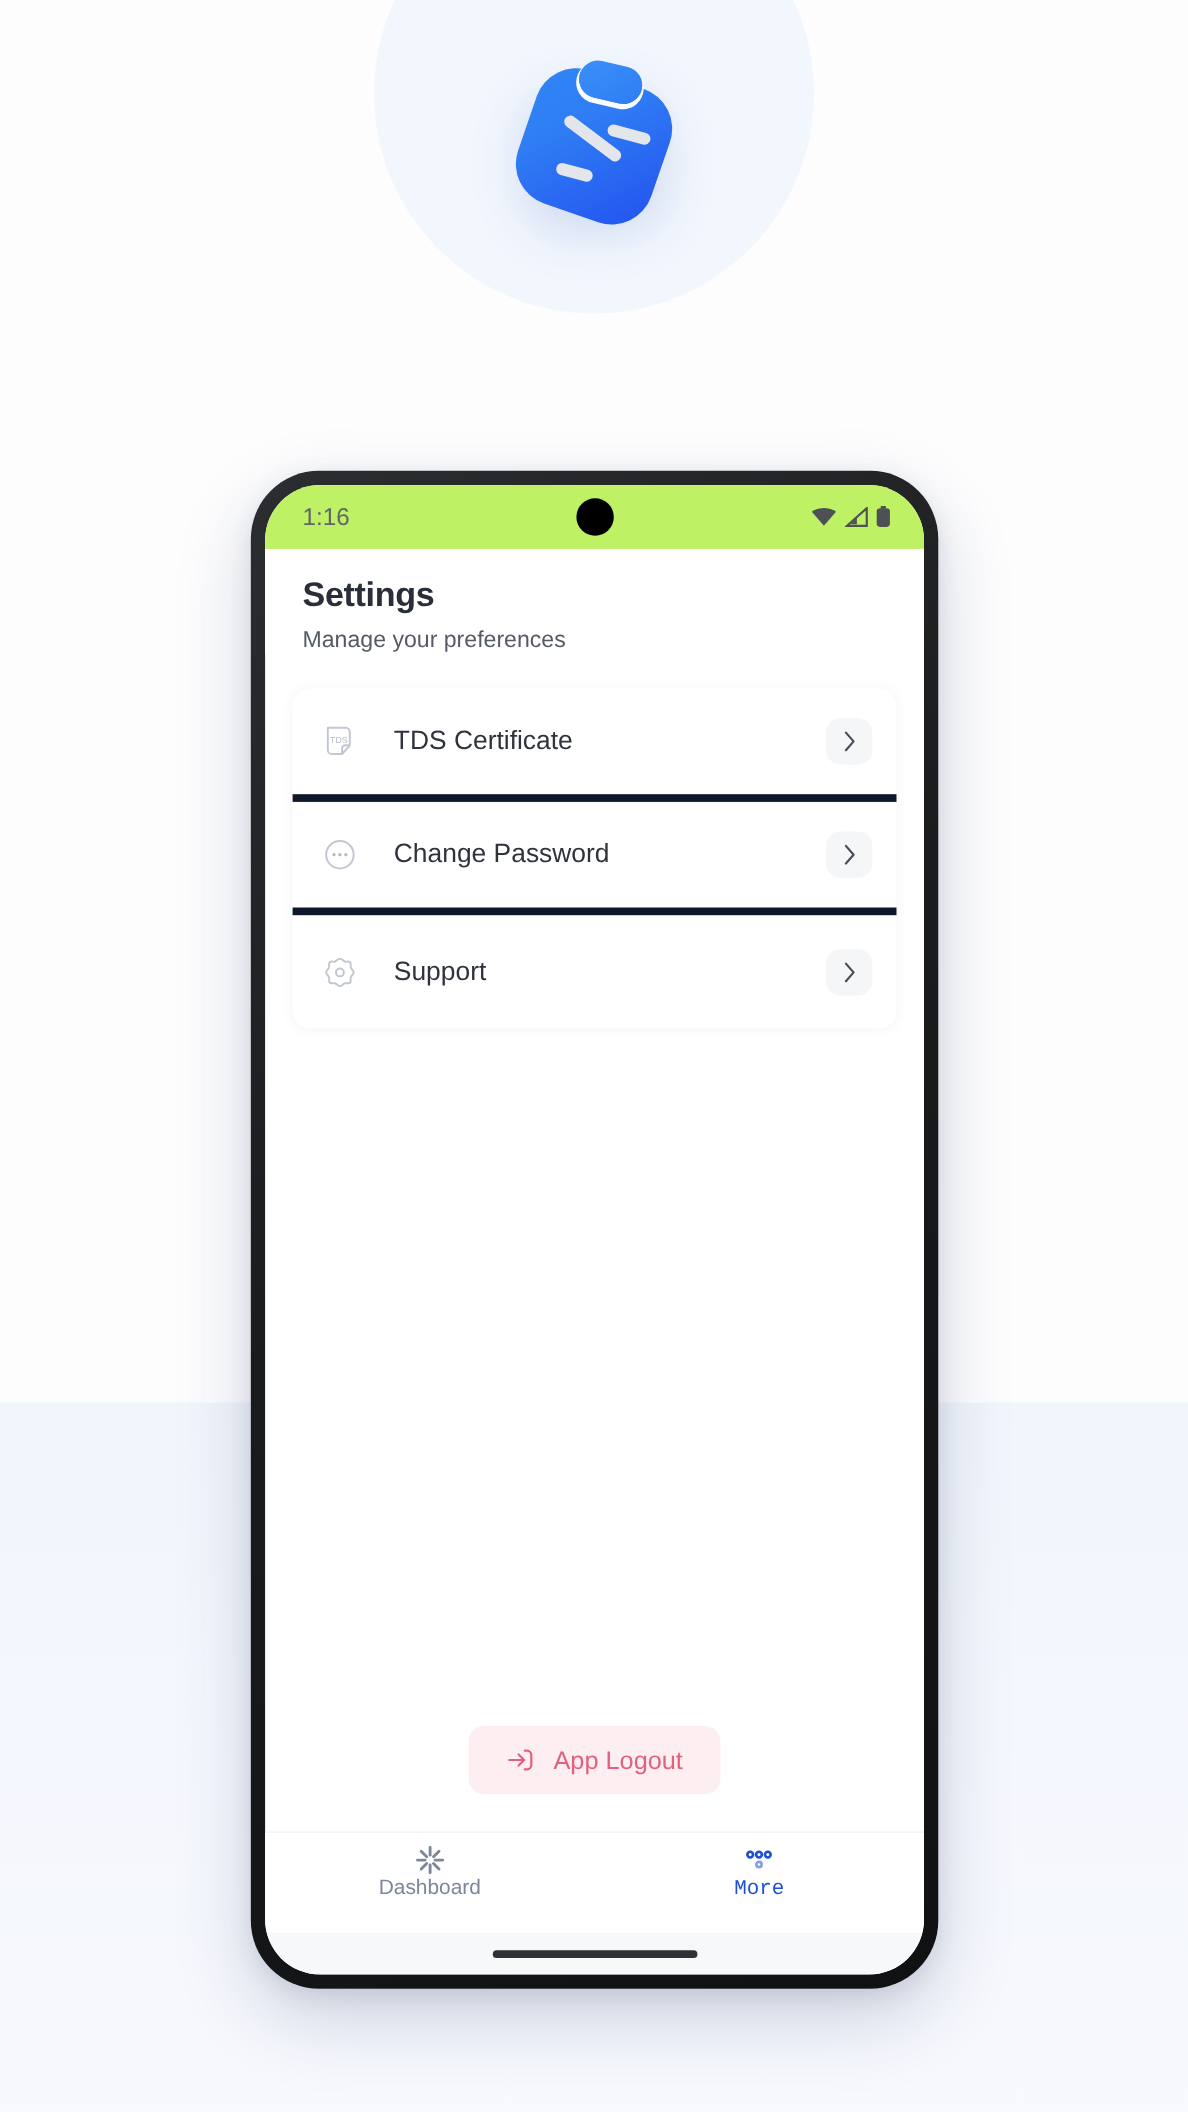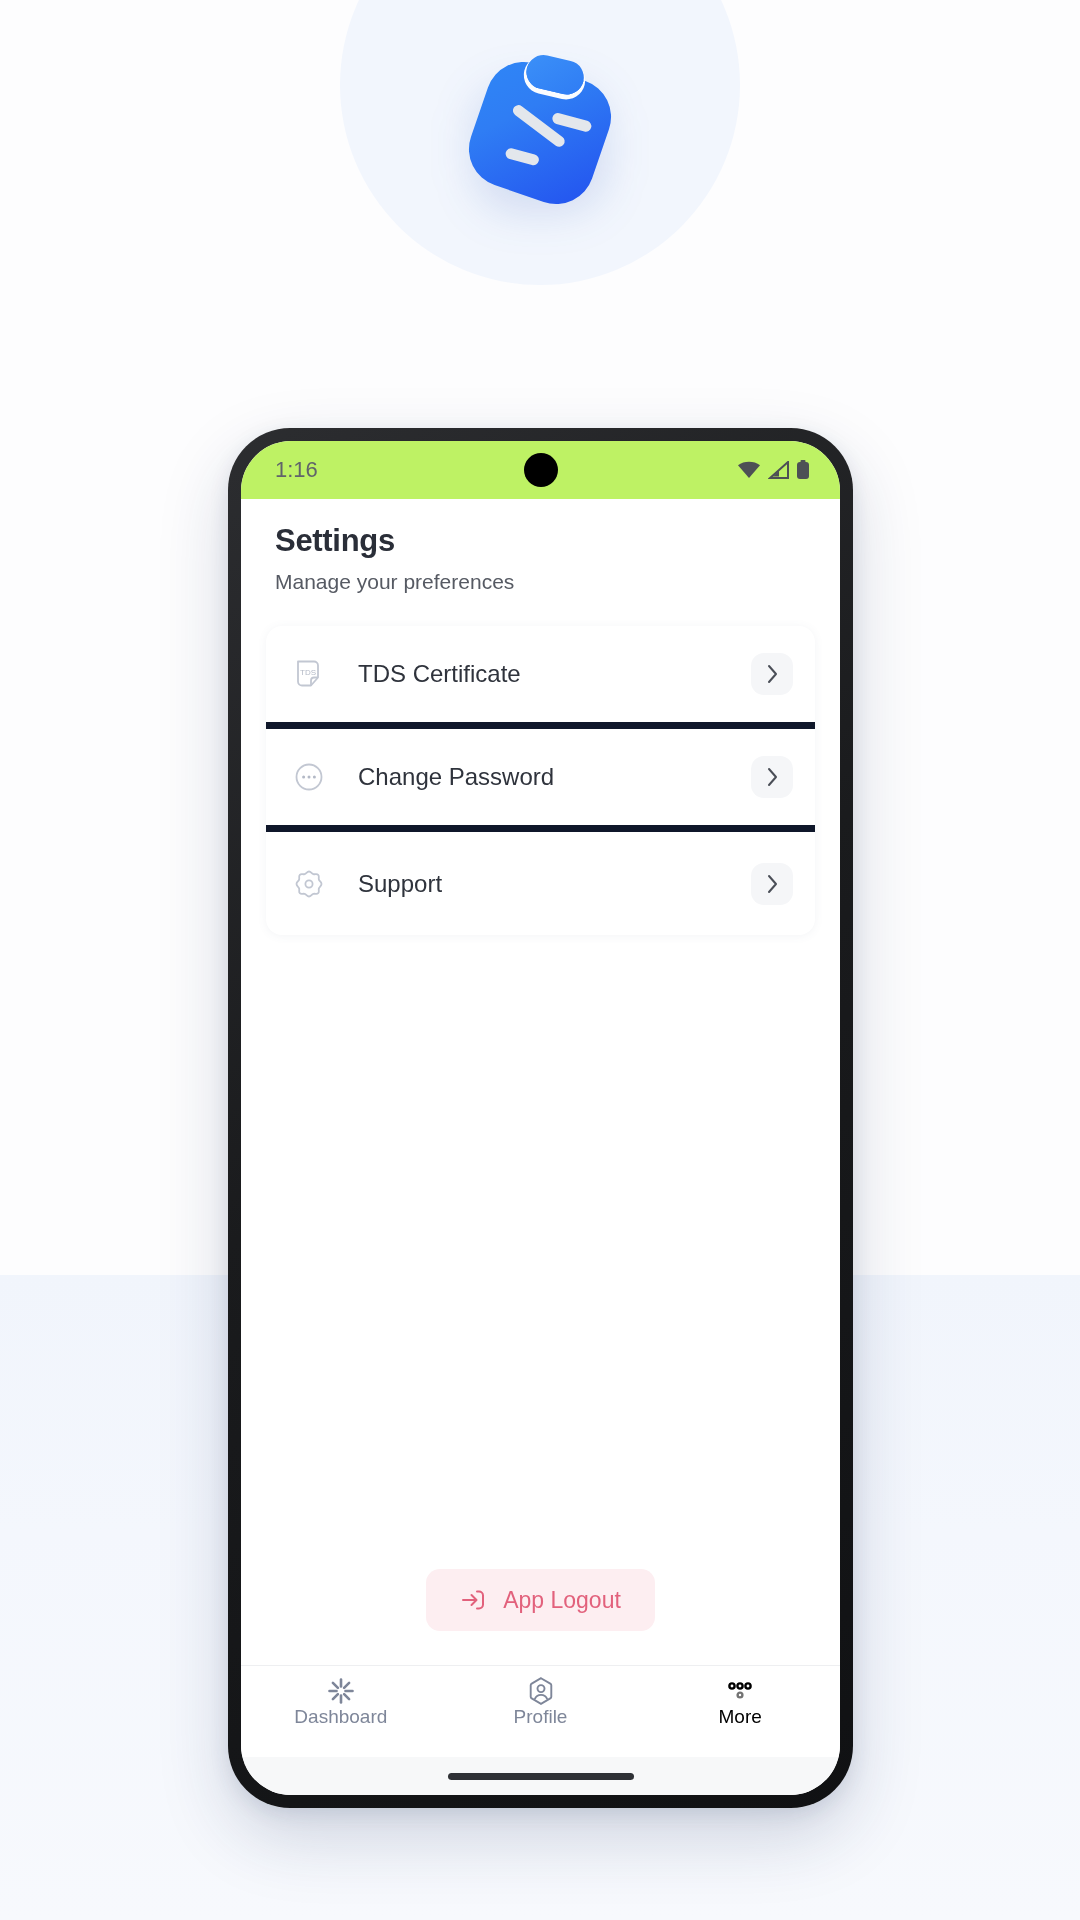--- a/index.html
+++ b/index.html
@@ -214,21 +214,21 @@
     padding-top: 10px;
   }
   .nav-item {
     flex: 1 1 0;
     display: flex; flex-direction: column;
     align-items: center; justify-content: flex-start;
     gap: 0;
     cursor: pointer;
     color: #7e8699;
   }
-  .nav-item.active { color: #000000; }
+  .nav-item.active { color: #1d4ed8; font-family: Liberation Mono, monospace; }
   .nav-icon { height: 30px; display: flex; align-items: center; }
   .nav-icon svg { display: block; }
   .nav-label { font-size: 19px; }
 
   
   .home-bar-wrap {
     flex: 0 0 38px;
     background: #f7f8f9;
     display: flex; align-items: center; justify-content: center;
   }
@@ -369,30 +369,20 @@
               <path d="M19.5 15h7"></path>
             <path d="M6.9 6.9l5 5"></path>
               <path d="M18.1 18.1l5 5"></path>
             <path d="M23.1 6.9l-5 5"></path>
               <path d="M11.9 18.1l-5 5"></path>
           </svg>
         </span>
         <span class="nav-label">Dashboard</span>
       </div>
 
-      <div class="nav-item">
-        <span class="nav-icon">
-          <svg width="30" height="30" viewBox="0 0 30 30" fill="none" stroke="currentColor" stroke-width="1.9">
-            <path d="M15 2.2l9.3 5.4a2 2 0 0 1 1 1.7v11.4a2 2 0 0 1-1 1.7L15 27.8l-9.3-5.4a2 2 0 0 1-1-1.7V9.3a2 2 0 0 1 1-1.7z"></path>
-            <circle cx="15" cy="12.6" r="3.5"></circle>
-            <path d="M8.8 23.2a6.6 6.6 0 0 1 12.4 0"></path>
-          </svg>
-        </span>
-        <span class="nav-label">Profile</span>
-      </div>
 
       <div class="nav-item active">
         <span class="nav-icon">
           <svg width="30" height="26" viewBox="0 0 30 26" fill="none" stroke="currentColor" stroke-width="2.4">
             <circle cx="7" cy="8" r="2.6"></circle>
             <circle cx="15" cy="8" r="2.6"></circle>
             <circle cx="23" cy="8" r="2.6"></circle>
             <circle cx="15" cy="17" r="2.4" stroke-opacity="0.55"></circle>
           </svg>
         </span>

